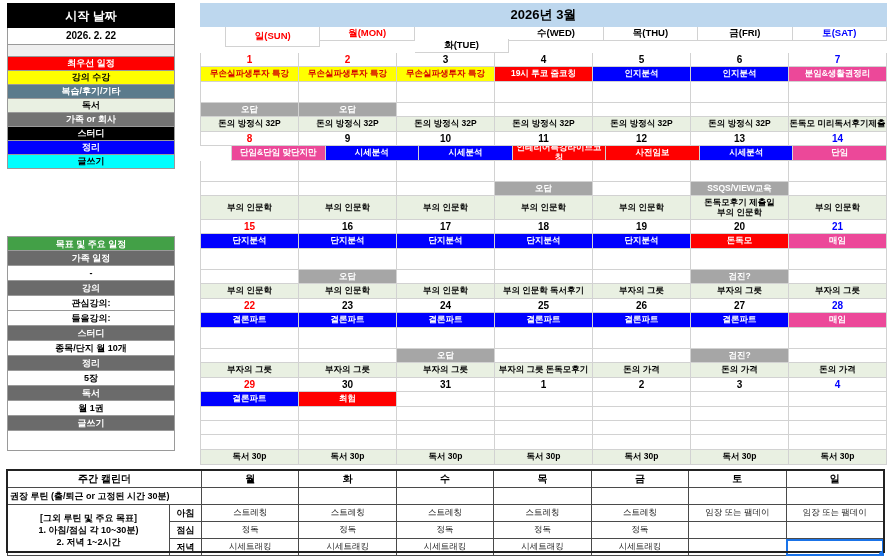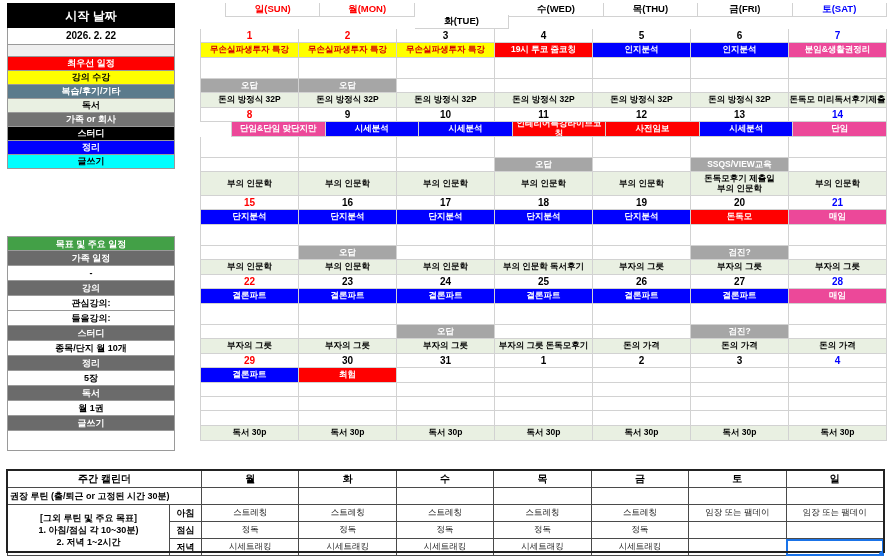--- a/index.html
+++ b/index.html
@@ -85,22 +85,23 @@
         <div class="sb goal-hdr">정리</div>
         <div class="sb goal-val">5장</div>
         <div class="sb goal-hdr">독서</div>
         <div class="sb goal-val">월 1권</div>
         <div class="sb goal-hdr">글쓰기</div>
         <div class="sb goal-val goal-last"></div>
       </div>
   </aside>
 
   <main class="calendar">
+    <div class="cal-title">2026년 3월</div>
     <div class="crow" id="dayhdr">
-        <div class="ccell day" style="height: 14px; color: rgb(255, 0, 0); margin-left: 25px;">일(SUN)</div>
+        <div class="ccell day" style="height: 20px; color: rgb(255, 0, 0); margin-left: 25px;">일(SUN)</div>
         <div class="ccell day" style="height: 14px; color: rgb(255, 0, 0);">월(MON)</div>
         <div class="ccell day" style="height: 14px; color: rgb(0, 0, 0); margin-top: 12px;">화(TUE)</div>
         <div class="ccell day" style="height: 14px; color: rgb(0, 0, 0);">수(WED)</div>
         <div class="ccell day" style="height: 14px; color: rgb(0, 0, 0);">목(THU)</div>
         <div class="ccell day" style="height: 14px; color: rgb(0, 0, 0);">금(FRI)</div>
         <div class="ccell day" style="height: 14px; color: rgb(0, 0, 255);">토(SAT)</div>
       </div>
     <div id="calbody">
         <div class="crow" style="height: 14px;">
           <div class="ccell date d-red">1</div>

